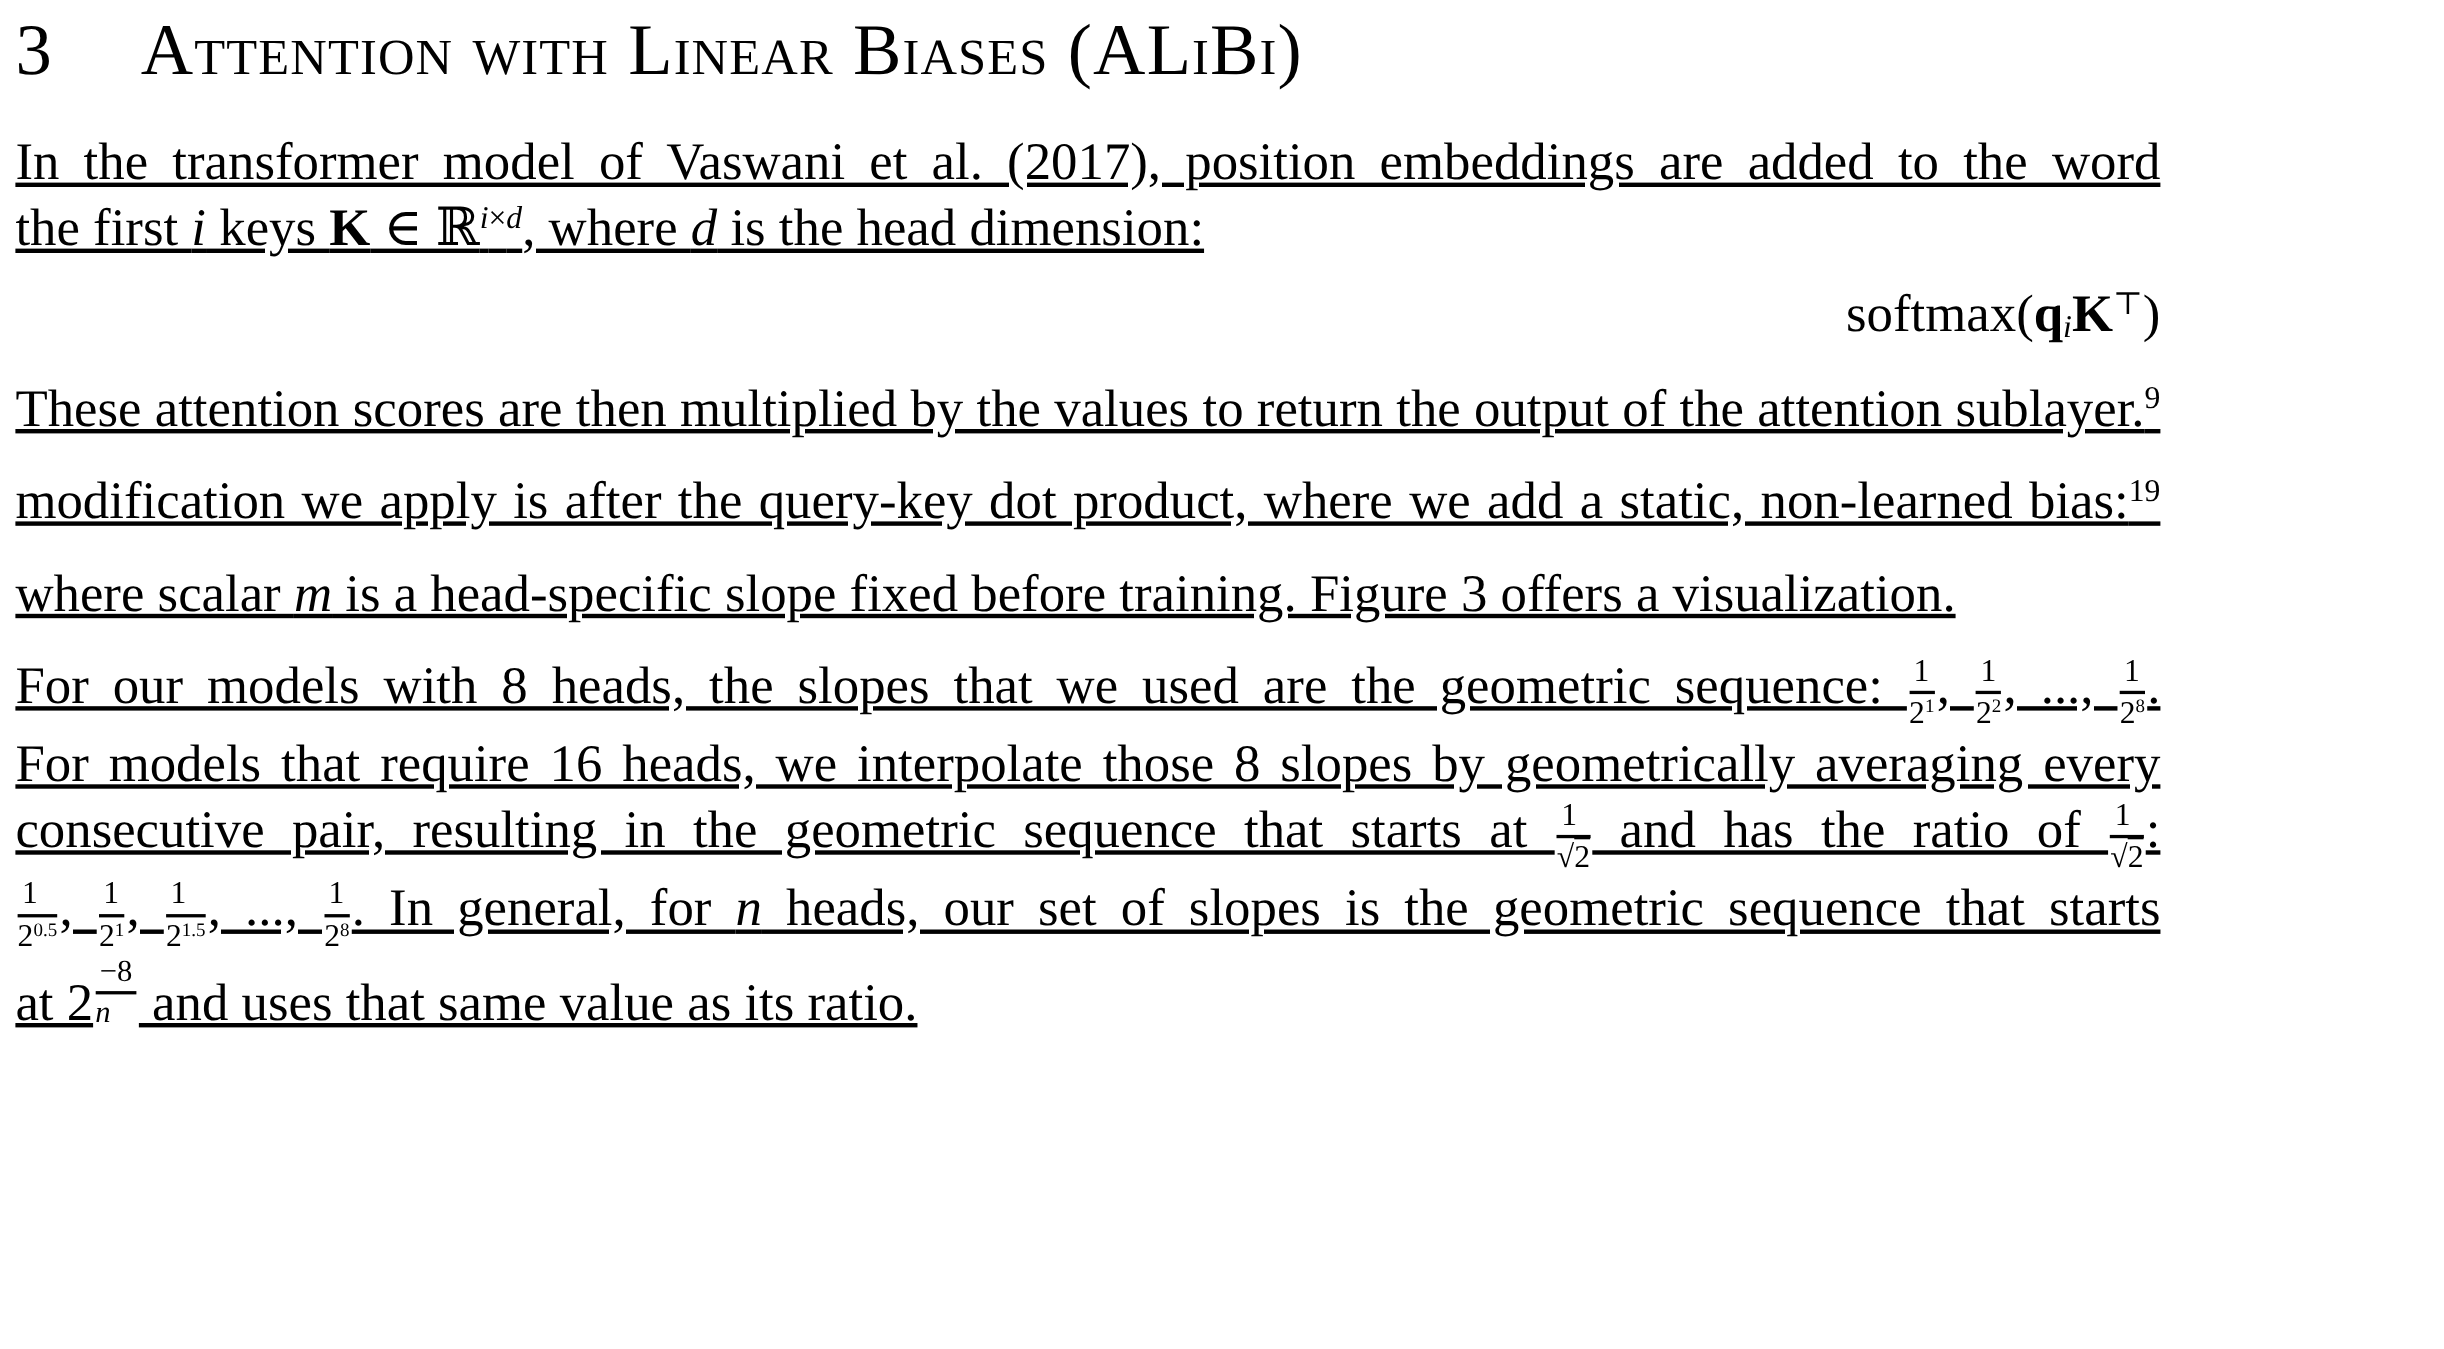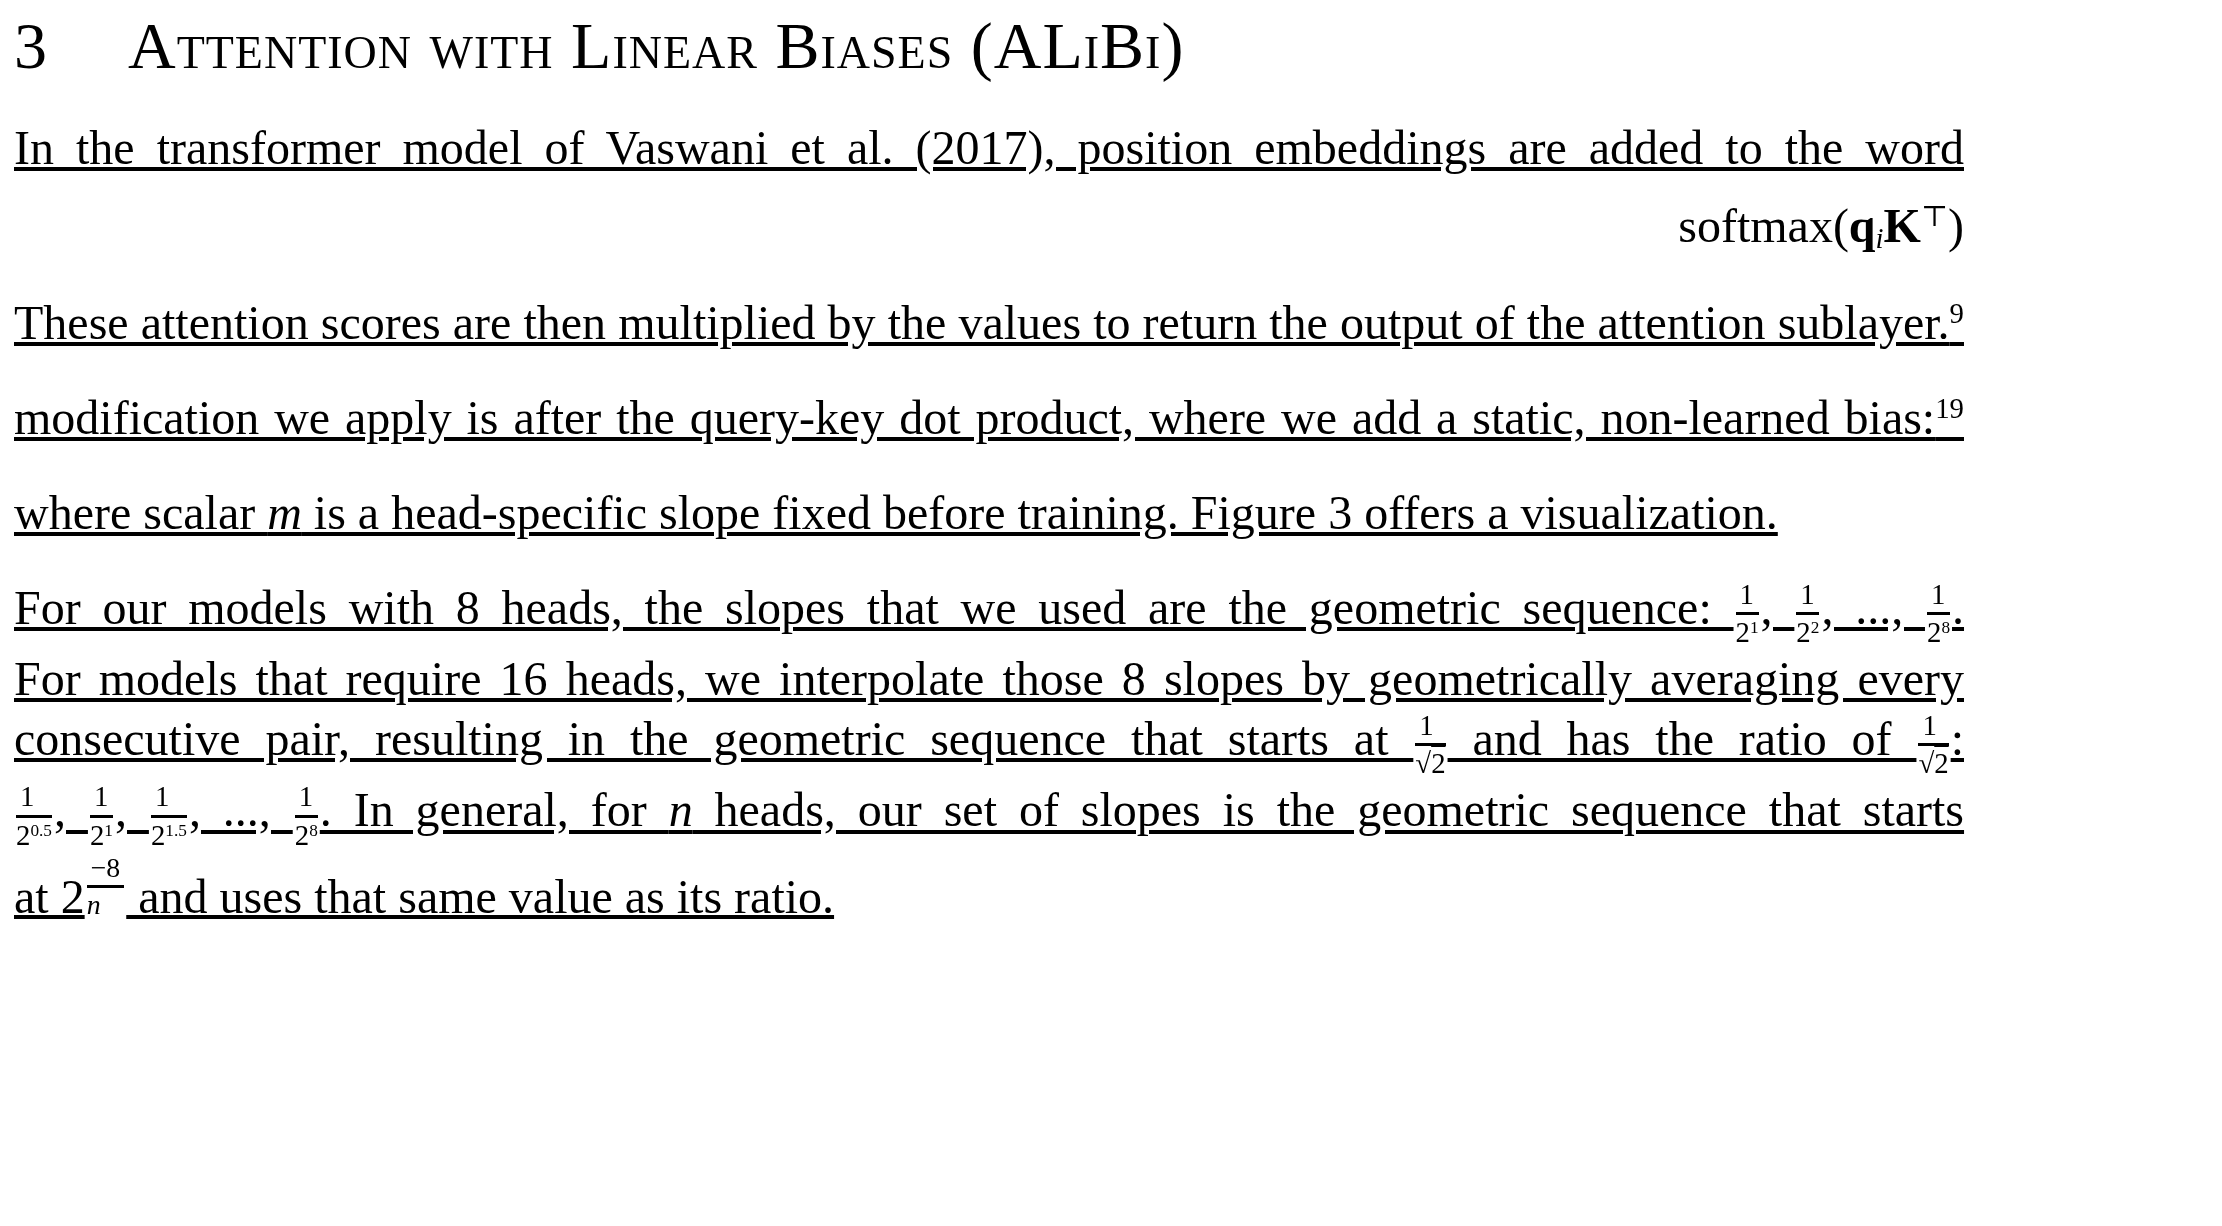--- a/index.html
+++ b/index.html
@@ -18,21 +18,21 @@
   .heading {
     font-size: 66px;
     line-height: 76px;
     font-variant: small-caps;
     letter-spacing: 1px;
     margin-bottom: 34px;
     white-space: nowrap;
   }
   .htitle { margin-left: 80px; }
   .para { margin: 0; text-decoration: underline; }
-  .para + .para, .eq + .para, .pspace { margin-top: 35px; }
+  .para + .para, .eq + .para, .pspace { margin-top: 24px; }
   .line {
     line-height: 60px;
     text-align: justify;
     text-align-last: justify;
     word-spacing: -3px;
   }
   .line.lastline { text-align-last: left; word-spacing: 0; }
   .eq {
     text-align: right;
     line-height: 64px;
@@ -61,20 +61,21 @@
 <body>
 
 <div class="page">
 
   <div class="heading">
     <span>3</span><span class="htitle">Attention with Linear Biases (ALiBi)</span>
   </div>
 
   <div class="para">
       <div class="line">In the transformer model of Vaswani et al. (2017), position embeddings are added to the word</div>
+      <div class="line lastline">the first <i>i</i> keys <b>K</b> ∈ ℝ<sup><i>i</i>×<i>d</i></sup>, where <i>d</i> is the head dimension:</div>
     </div>
 
   <div class="eq">softmax(<b>q</b><sub><i>i</i></sub><b>K</b><sup>⊤</sup>)</div>
 
   <div class="para">
       <div class="line">These attention scores are then multiplied by the values to return the output of the attention sublayer.<sup>9</sup></div>
     </div>
 
   <div class="para pspace">
       <div class="line">modification we apply is after the query-key dot product, where we add a static, non-learned bias:<sup>19</sup></div>

